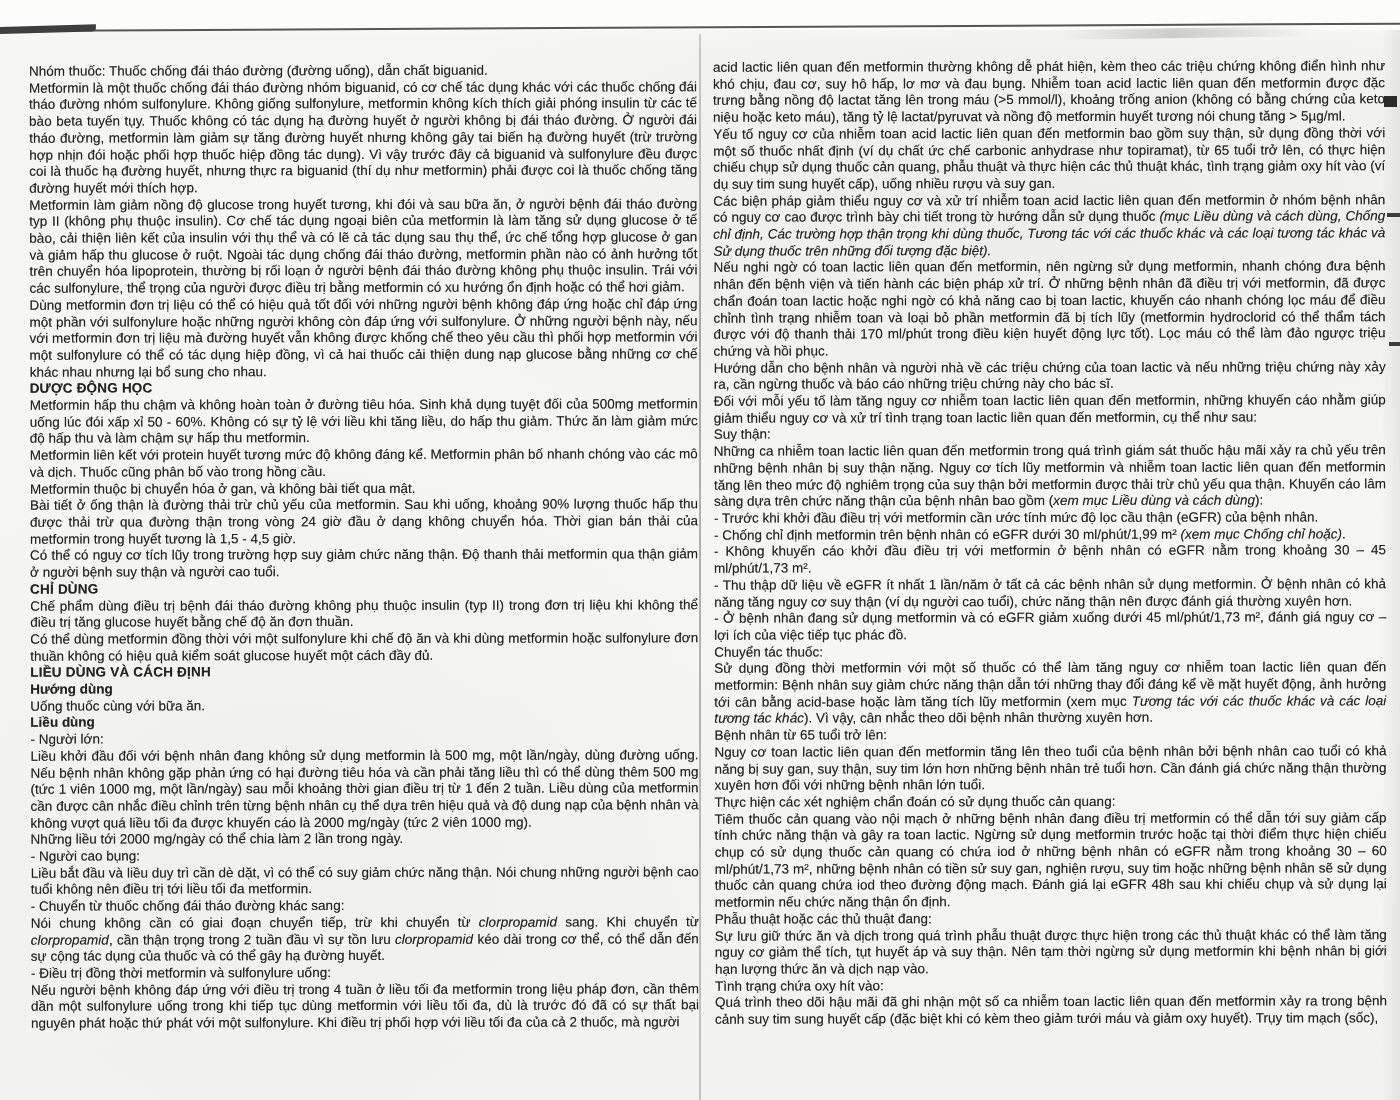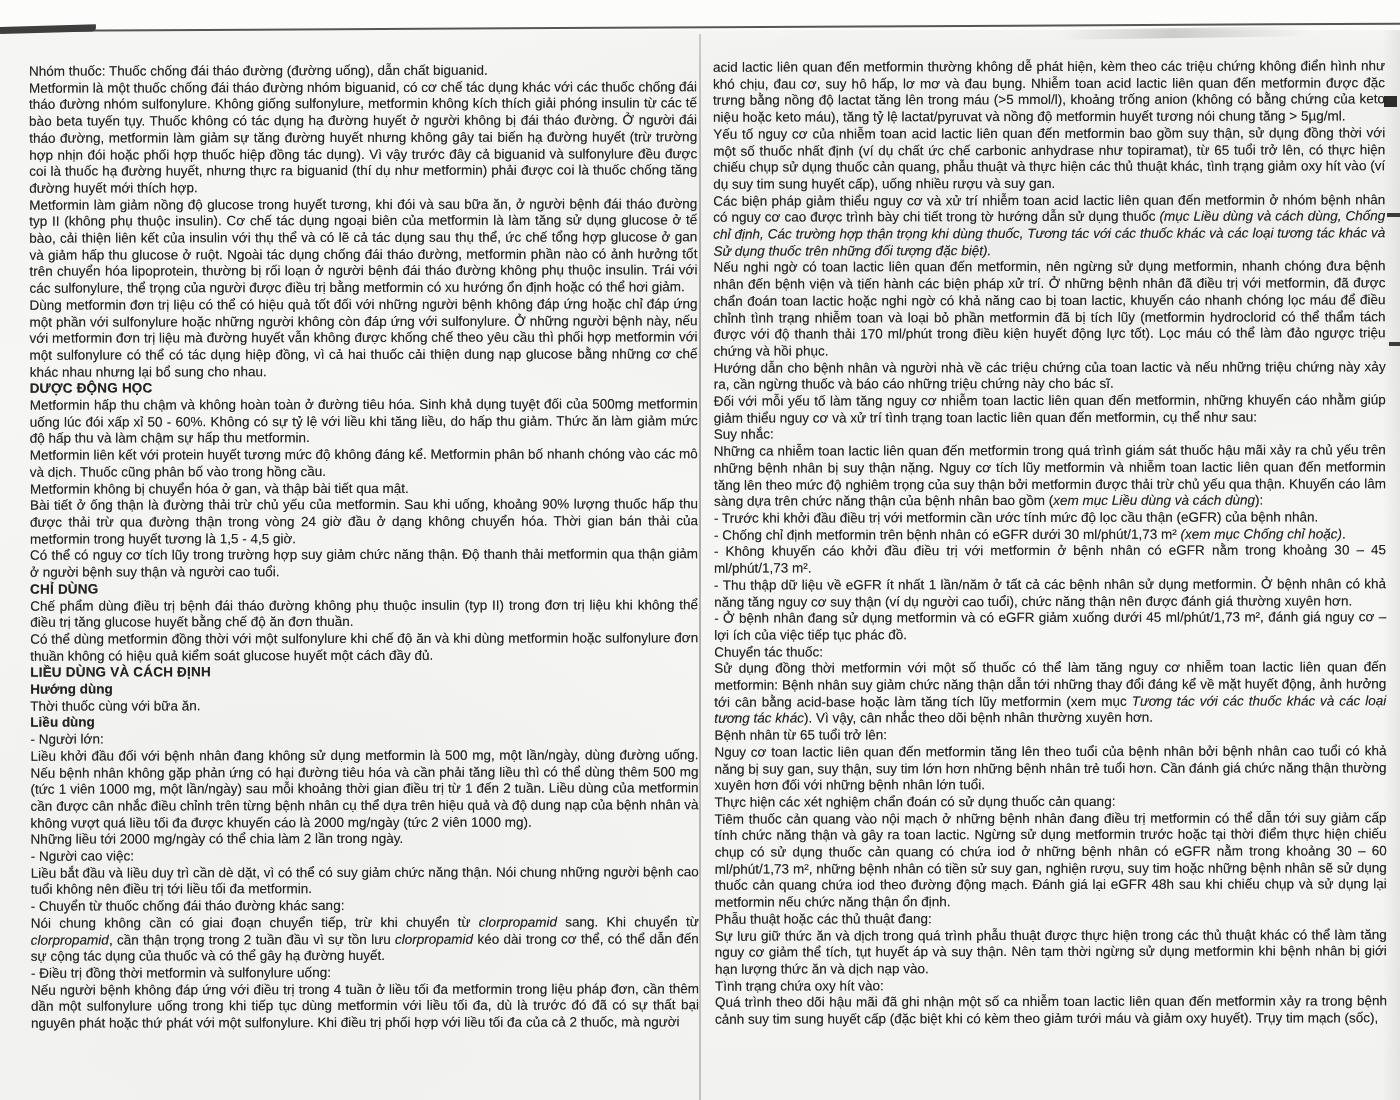--- a/index.html
+++ b/index.html
@@ -73,51 +73,51 @@
   <div class="mark dash2"></div>
 
   <div class="column col-left">
       <div class="block p"><span class="seg-n">Nhóm thuốc: Thuốc chống đái tháo đường (đường uống), dẫn chất biguanid.</span></div>
       <div class="block p"><span class="seg-n">Metformin là một thuốc chống đái tháo đường nhóm biguanid, có cơ chế tác dụng khác với các thuốc chống đái tháo đường nhóm sulfonylure. Không giống sulfonylure, metformin không kích thích giải phóng insulin từ các tế bào beta tuyến tụy. Thuốc không có tác dụng hạ đường huyết ở người không bị đái tháo đường. Ở người đái tháo đường, metformin làm giảm sự tăng đường huyết nhưng không gây tai biến hạ đường huyết (trừ trường hợp nhịn đói hoặc phối hợp thuốc hiệp đồng tác dụng). Vì vậy trước đây cả biguanid và sulfonylure đều được coi là thuốc hạ đường huyết, nhưng thực ra biguanid (thí dụ như metformin) phải được coi là thuốc chống tăng đường huyết mới thích hợp.</span></div>
       <div class="block p"><span class="seg-n">Metformin làm giảm nồng độ glucose trong huyết tương, khi đói và sau bữa ăn, ở người bệnh đái tháo đường typ II (không phụ thuộc insulin). Cơ chế tác dụng ngoại biên của metformin là làm tăng sử dụng glucose ở tế bào, cải thiện liên kết của insulin với thụ thể và có lẽ cả tác dụng sau thụ thể, ức chế tổng hợp glucose ở gan và giảm hấp thu glucose ở ruột. Ngoài tác dụng chống đái tháo đường, metformin phần nào có ảnh hưởng tốt trên chuyển hóa lipoprotein, thường bị rối loạn ở người bệnh đái tháo đường không phụ thuộc insulin. Trái với các sulfonylure, thể trọng của người được điều trị bằng metformin có xu hướng ổn định hoặc có thể hơi giảm.</span></div>
       <div class="block p"><span class="seg-n">Dùng metformin đơn trị liệu có thể có hiệu quả tốt đối với những người bệnh không đáp ứng hoặc chỉ đáp ứng một phần với sulfonylure hoặc những người không còn đáp ứng với sulfonylure. Ở những người bệnh này, nếu với metformin đơn trị liệu mà đường huyết vẫn không được khống chế theo yêu cầu thì phối hợp metformin với một sulfonylure có thể có tác dụng hiệp đồng, vì cả hai thuốc cải thiện dung nạp glucose bằng những cơ chế khác nhau nhưng lại bổ sung cho nhau.</span></div>
       <div class="block h"><span class="seg-n">DƯỢC ĐỘNG HỌC</span></div>
       <div class="block p"><span class="seg-n">Metformin hấp thu chậm và không hoàn toàn ở đường tiêu hóa. Sinh khả dụng tuyệt đối của 500mg metformin uống lúc đói xấp xỉ 50 - 60%. Không có sự tỷ lệ với liều khi tăng liều, do hấp thu giảm. Thức ăn làm giảm mức độ hấp thu và làm chậm sự hấp thu metformin.</span></div>
       <div class="block p"><span class="seg-n">Metformin liên kết với protein huyết tương mức độ không đáng kể. Metformin phân bố nhanh chóng vào các mô và dịch. Thuốc cũng phân bố vào trong hồng cầu.</span></div>
-      <div class="block p"><span class="seg-n">Metformin không bị chuyển hóa ở gan, và thập bài tiết qua mật.</span></div>
+      <div class="block p"><span class="seg-n">Metformin thuộc bị chuyển hóa ở gan, và không bài tiết qua mật.</span></div>
       <div class="block p"><span class="seg-n">Bài tiết ở ống thận là đường thải trừ chủ yếu của metformin. Sau khi uống, khoảng 90% lượng thuốc hấp thu được thải trừ qua đường thận trong vòng 24 giờ đầu ở dạng không chuyển hóa. Thời gian bán thải của metformin trong huyết tương là 1,5 - 4,5 giờ.</span></div>
       <div class="block p"><span class="seg-n">Có thể có nguy cơ tích lũy trong trường hợp suy giảm chức năng thận. Độ thanh thải metformin qua thận giảm ở người bệnh suy thận và người cao tuổi.</span></div>
       <div class="block h"><span class="seg-n">CHỈ DÙNG</span></div>
       <div class="block p"><span class="seg-n">Chế phẩm dùng điều trị bệnh đái tháo đường không phụ thuộc insulin (typ II) trong đơn trị liệu khi không thể điều trị tăng glucose huyết bằng chế độ ăn đơn thuần.</span></div>
       <div class="block p"><span class="seg-n">Có thể dùng metformin đồng thời với một sulfonylure khi chế độ ăn và khi dùng metformin hoặc sulfonylure đơn thuần không có hiệu quả kiểm soát glucose huyết một cách đầy đủ.</span></div>
       <div class="block h"><span class="seg-n">LIỀU DÙNG VÀ CÁCH ĐỊNH</span></div>
       <div class="block sh"><span class="seg-n">Hướng dùng</span></div>
-      <div class="block p"><span class="seg-n">Thời thuốc cùng với bữa ăn.</span></div>
+      <div class="block p"><span class="seg-n">Uống thuốc cùng với bữa ăn.</span></div>
       <div class="block sh"><span class="seg-n">Liều dùng</span></div>
       <div class="block ih"><span class="seg-n">- Người lớn:</span></div>
       <div class="block p"><span class="seg-n">Liều khởi đầu đối với bệnh nhân đang không sử dụng metformin là 500 mg, một lần/ngày, dùng đường uống. Nếu bệnh nhân không gặp phản ứng có hại đường tiêu hóa và cần phải tăng liều thì có thể dùng thêm 500 mg (tức 1 viên 1000 mg, một lần/ngày) sau mỗi khoảng thời gian điều trị từ 1 đến 2 tuần. Liều dùng của metformin cần được cân nhắc điều chỉnh trên từng bệnh nhân cụ thể dựa trên hiệu quả và độ dung nạp của bệnh nhân và không vượt quá liều tối đa được khuyến cáo là 2000 mg/ngày (tức 2 viên 1000 mg).</span></div>
       <div class="block p"><span class="seg-n">Những liều tới 2000 mg/ngày có thể chia làm 2 lần trong ngày.</span></div>
-      <div class="block ih"><span class="seg-n">- Người cao việc:</span></div>
+      <div class="block ih"><span class="seg-n">- Người cao bụng:</span></div>
       <div class="block p"><span class="seg-n">Liều bắt đầu và liều duy trì cần dè dặt, vì có thể có suy giảm chức năng thận. Nói chung những người bệnh cao tuổi không nên điều trị tới liều tối đa metformin.</span></div>
       <div class="block ih"><span class="seg-n">- Chuyển từ thuốc chống đái tháo đường khác sang:</span></div>
       <div class="block p"><span class="seg-n">Nói chung không cần có giai đoạn chuyển tiếp, trừ khi chuyển từ </span><span class="seg-i">clorpropamid</span><span class="seg-n"> sang. Khi chuyển từ </span><span class="seg-i">clorpropamid</span><span class="seg-n">, cần thận trọng trong 2 tuần đầu vì sự tồn lưu </span><span class="seg-i">clorpropamid</span><span class="seg-n"> kéo dài trong cơ thể, có thể dẫn đến sự cộng tác dụng của thuốc và có thể gây hạ đường huyết.</span></div>
       <div class="block ih"><span class="seg-n">- Điều trị đồng thời metformin và sulfonylure uống:</span></div>
       <div class="block p"><span class="seg-n">Nếu người bệnh không đáp ứng với điều trị trong 4 tuần ở liều tối đa metformin trong liệu pháp đơn, cần thêm dần một sulfonylure uống trong khi tiếp tục dùng metformin với liều tối đa, dù là trước đó đã có sự thất bại nguyên phát hoặc thứ phát với một sulfonylure. Khi điều trị phối hợp với liều tối đa của cả 2 thuốc, mà người</span></div>
     </div>
   <div class="column col-right">
       <div class="block p"><span class="seg-n">acid lactic liên quan đến metformin thường không dễ phát hiện, kèm theo các triệu chứng không điển hình như khó chịu, đau cơ, suy hô hấp, lơ mơ và đau bụng. Nhiễm toan acid lactic liên quan đến metformin được đặc trưng bằng nồng độ lactat tăng lên trong máu (&gt;5 mmol/l), khoảng trống anion (không có bằng chứng của keto niệu hoặc keto máu), tăng tỷ lệ lactat/pyruvat và nồng độ metformin huyết tương nói chung tăng &gt; 5µg/ml.</span></div>
       <div class="block p"><span class="seg-n">Yếu tố nguy cơ của nhiễm toan acid lactic liên quan đến metformin bao gồm suy thận, sử dụng đồng thời với một số thuốc nhất định (ví dụ chất ức chế carbonic anhydrase như topiramat), từ 65 tuổi trở lên, có thực hiện chiếu chụp sử dụng thuốc cản quang, phẫu thuật và thực hiện các thủ thuật khác, tình trạng giảm oxy hít vào (ví dụ suy tim sung huyết cấp), uống nhiều rượu và suy gan.</span></div>
       <div class="block p"><span class="seg-n">Các biện pháp giảm thiểu nguy cơ và xử trí nhiễm toan acid lactic liên quan đến metformin ở nhóm bệnh nhân có nguy cơ cao được trình bày chi tiết trong tờ hướng dẫn sử dụng thuốc </span><span class="seg-i">(mục Liều dùng và cách dùng, Chống chỉ định, Các trường hợp thận trọng khi dùng thuốc, Tương tác với các thuốc khác và các loại tương tác khác và Sử dụng thuốc trên những đối tượng đặc biệt).</span></div>
       <div class="block p"><span class="seg-n">Nếu nghi ngờ có toan lactic liên quan đến metformin, nên ngừng sử dụng metformin, nhanh chóng đưa bệnh nhân đến bệnh viện và tiến hành các biện pháp xử trí. Ở những bệnh nhân đã điều trị với metformin, đã được chẩn đoán toan lactic hoặc nghi ngờ có khả năng cao bị toan lactic, khuyến cáo nhanh chóng lọc máu để điều chỉnh tình trạng nhiễm toan và loại bỏ phần metformin đã bị tích lũy (metformin hydroclorid có thể thẩm tách được với độ thanh thải 170 ml/phút trong điều kiện huyết động lực tốt). Lọc máu có thể làm đảo ngược triệu chứng và hồi phục.</span></div>
       <div class="block p"><span class="seg-n">Hướng dẫn cho bệnh nhân và người nhà về các triệu chứng của toan lactic và nếu những triệu chứng này xảy ra, cần ngừng thuốc và báo cáo những triệu chứng này cho bác sĩ.</span></div>
       <div class="block p"><span class="seg-n">Đối với mỗi yếu tố làm tăng nguy cơ nhiễm toan lactic liên quan đến metformin, những khuyến cáo nhằm giúp giảm thiểu nguy cơ và xử trí tình trạng toan lactic liên quan đến metformin, cụ thể như sau:</span></div>
-      <div class="block ih"><span class="seg-n">Suy nhắc:</span></div>
+      <div class="block ih"><span class="seg-n">Suy thận:</span></div>
       <div class="block p"><span class="seg-n">Những ca nhiễm toan lactic liên quan đến metformin trong quá trình giám sát thuốc hậu mãi xảy ra chủ yếu trên những bệnh nhân bị suy thận nặng. Nguy cơ tích lũy metformin và nhiễm toan lactic liên quan đến metformin tăng lên theo mức độ nghiêm trọng của suy thận bởi metformin được thải trừ chủ yếu qua thận. Khuyến cáo lâm sàng dựa trên chức năng thận của bệnh nhân bao gồm (</span><span class="seg-i">xem mục Liều dùng và cách dùng</span><span class="seg-n">):</span></div>
       <div class="block p"><span class="seg-n">- Trước khi khởi đầu điều trị với metformin cần ước tính mức độ lọc cầu thận (eGFR) của bệnh nhân.</span></div>
-      <div class="block p"><span class="seg-n">- Chống chỉ định metformin trên bệnh nhân có eGFR dưới 30 ml/phút/1,73 m² </span><span class="seg-i">(xem mục Chống chỉ hoặc)</span><span class="seg-n">.</span></div>
+      <div class="block p"><span class="seg-n">- Chống chỉ định metformin trên bệnh nhân có eGFR dưới 30 ml/phút/1,99 m² </span><span class="seg-i">(xem mục Chống chỉ hoặc)</span><span class="seg-n">.</span></div>
       <div class="block p"><span class="seg-n">- Không khuyến cáo khởi đầu điều trị với metformin ở bệnh nhân có eGFR nằm trong khoảng 30 – 45 ml/phút/1,73 m².</span></div>
       <div class="block p"><span class="seg-n">- Thu thập dữ liệu về eGFR ít nhất 1 lần/năm ở tất cả các bệnh nhân sử dụng metformin. Ở bệnh nhân có khả năng tăng nguy cơ suy thận (ví dụ người cao tuổi), chức năng thận nên được đánh giá thường xuyên hơn.</span></div>
       <div class="block p"><span class="seg-n">- Ở bệnh nhân đang sử dụng metformin và có eGFR giảm xuống dưới 45 ml/phút/1,73 m², đánh giá nguy cơ – lợi ích của việc tiếp tục phác đồ.</span></div>
       <div class="block ih"><span class="seg-n">Chuyển tác thuốc:</span></div>
       <div class="block p"><span class="seg-n">Sử dụng đồng thời metformin với một số thuốc có thể làm tăng nguy cơ nhiễm toan lactic liên quan đến metformin: Bệnh nhân suy giảm chức năng thận dẫn tới những thay đổi đáng kể về mặt huyết động, ảnh hưởng tới cân bằng acid-base hoặc làm tăng tích lũy metformin (xem mục </span><span class="seg-i">Tương tác với các thuốc khác và các loại tương tác khác</span><span class="seg-n">). Vì vậy, cân nhắc theo dõi bệnh nhân thường xuyên hơn.</span></div>
       <div class="block ih"><span class="seg-n">Bệnh nhân từ 65 tuổi trở lên:</span></div>
       <div class="block p"><span class="seg-n">Nguy cơ toan lactic liên quan đến metformin tăng lên theo tuổi của bệnh nhân bởi bệnh nhân cao tuổi có khả năng bị suy gan, suy thận, suy tim lớn hơn những bệnh nhân trẻ tuổi hơn. Cần đánh giá chức năng thận thường xuyên hơn đối với những bệnh nhân lớn tuổi.</span></div>
       <div class="block ih"><span class="seg-n">Thực hiện các xét nghiệm chẩn đoán có sử dụng thuốc cản quang:</span></div>
       <div class="block p"><span class="seg-n">Tiêm thuốc cản quang vào nội mạch ở những bệnh nhân đang điều trị metformin có thể dẫn tới suy giảm cấp tính chức năng thận và gây ra toan lactic. Ngừng sử dụng metformin trước hoặc tại thời điểm thực hiện chiếu chụp có sử dụng thuốc cản quang có chứa iod ở những bệnh nhân có eGFR nằm trong khoảng 30 – 60 ml/phút/1,73 m², những bệnh nhân có tiền sử suy gan, nghiện rượu, suy tim hoặc những bệnh nhân sẽ sử dụng thuốc cản quang chứa iod theo đường động mạch. Đánh giá lại eGFR 48h sau khi chiếu chụp và sử dụng lại metformin nếu chức năng thận ổn định.</span></div>
       <div class="block ih"><span class="seg-n">Phẫu thuật hoặc các thủ thuật đang:</span></div>

